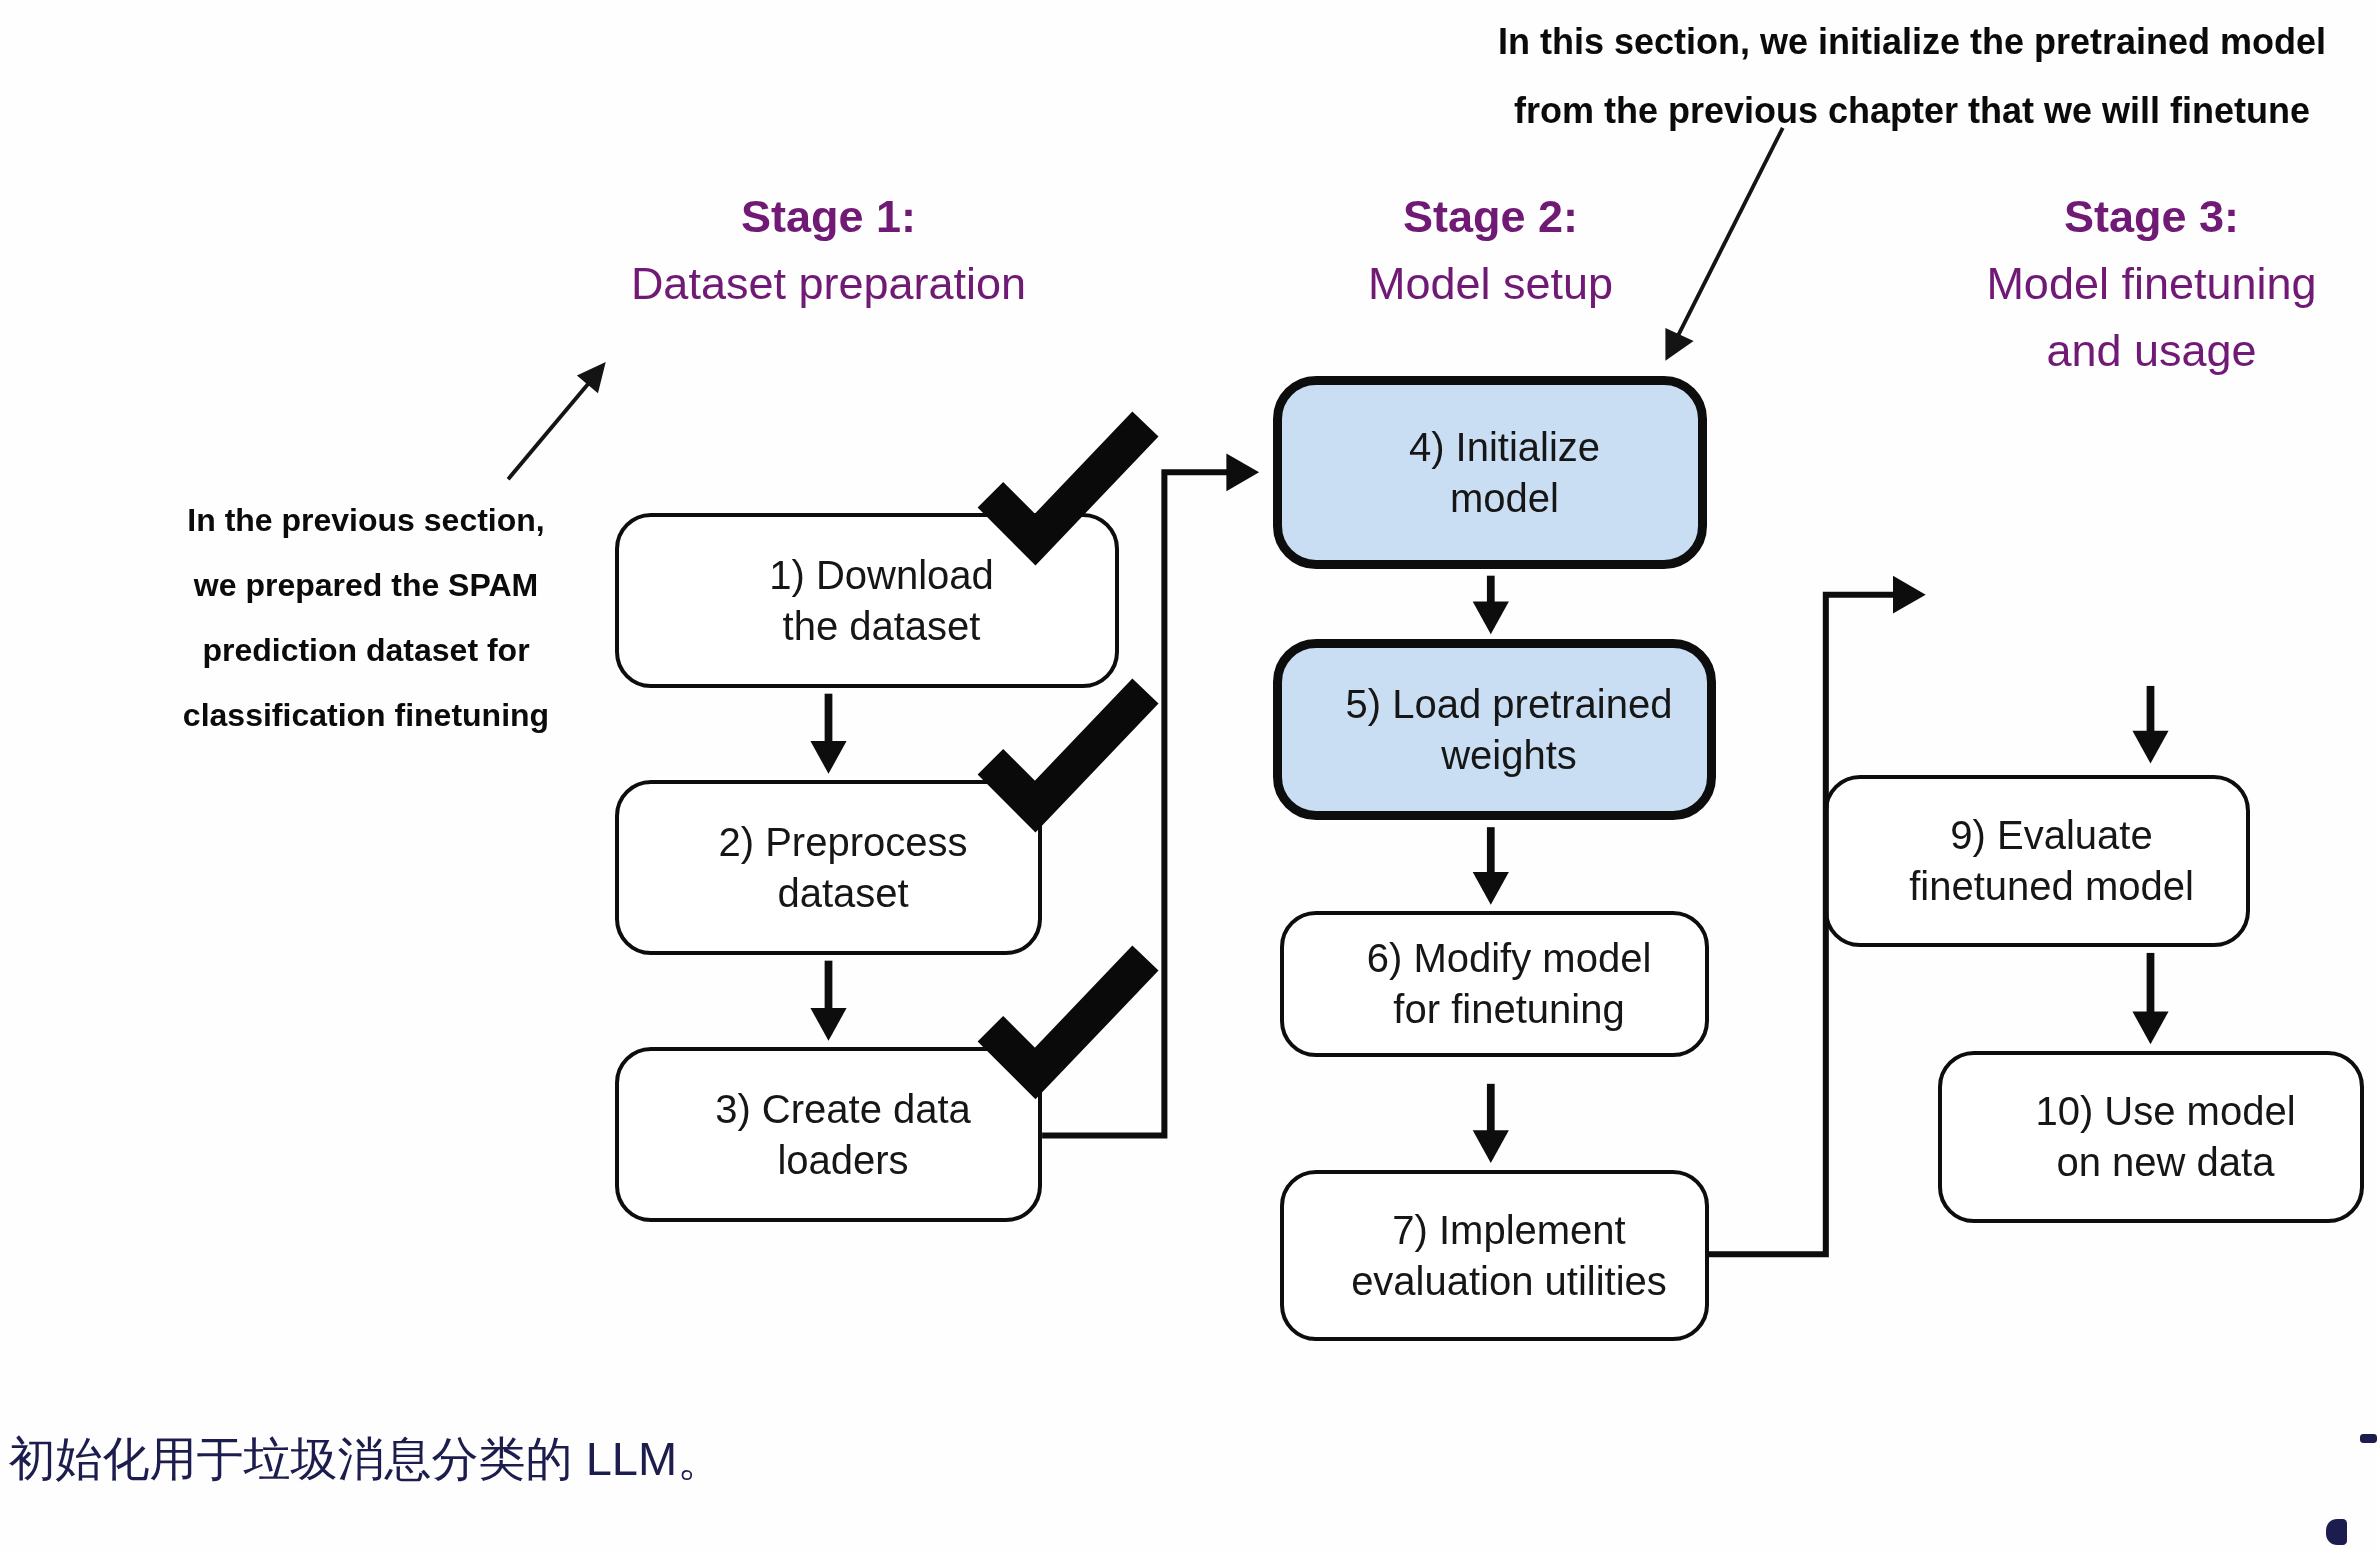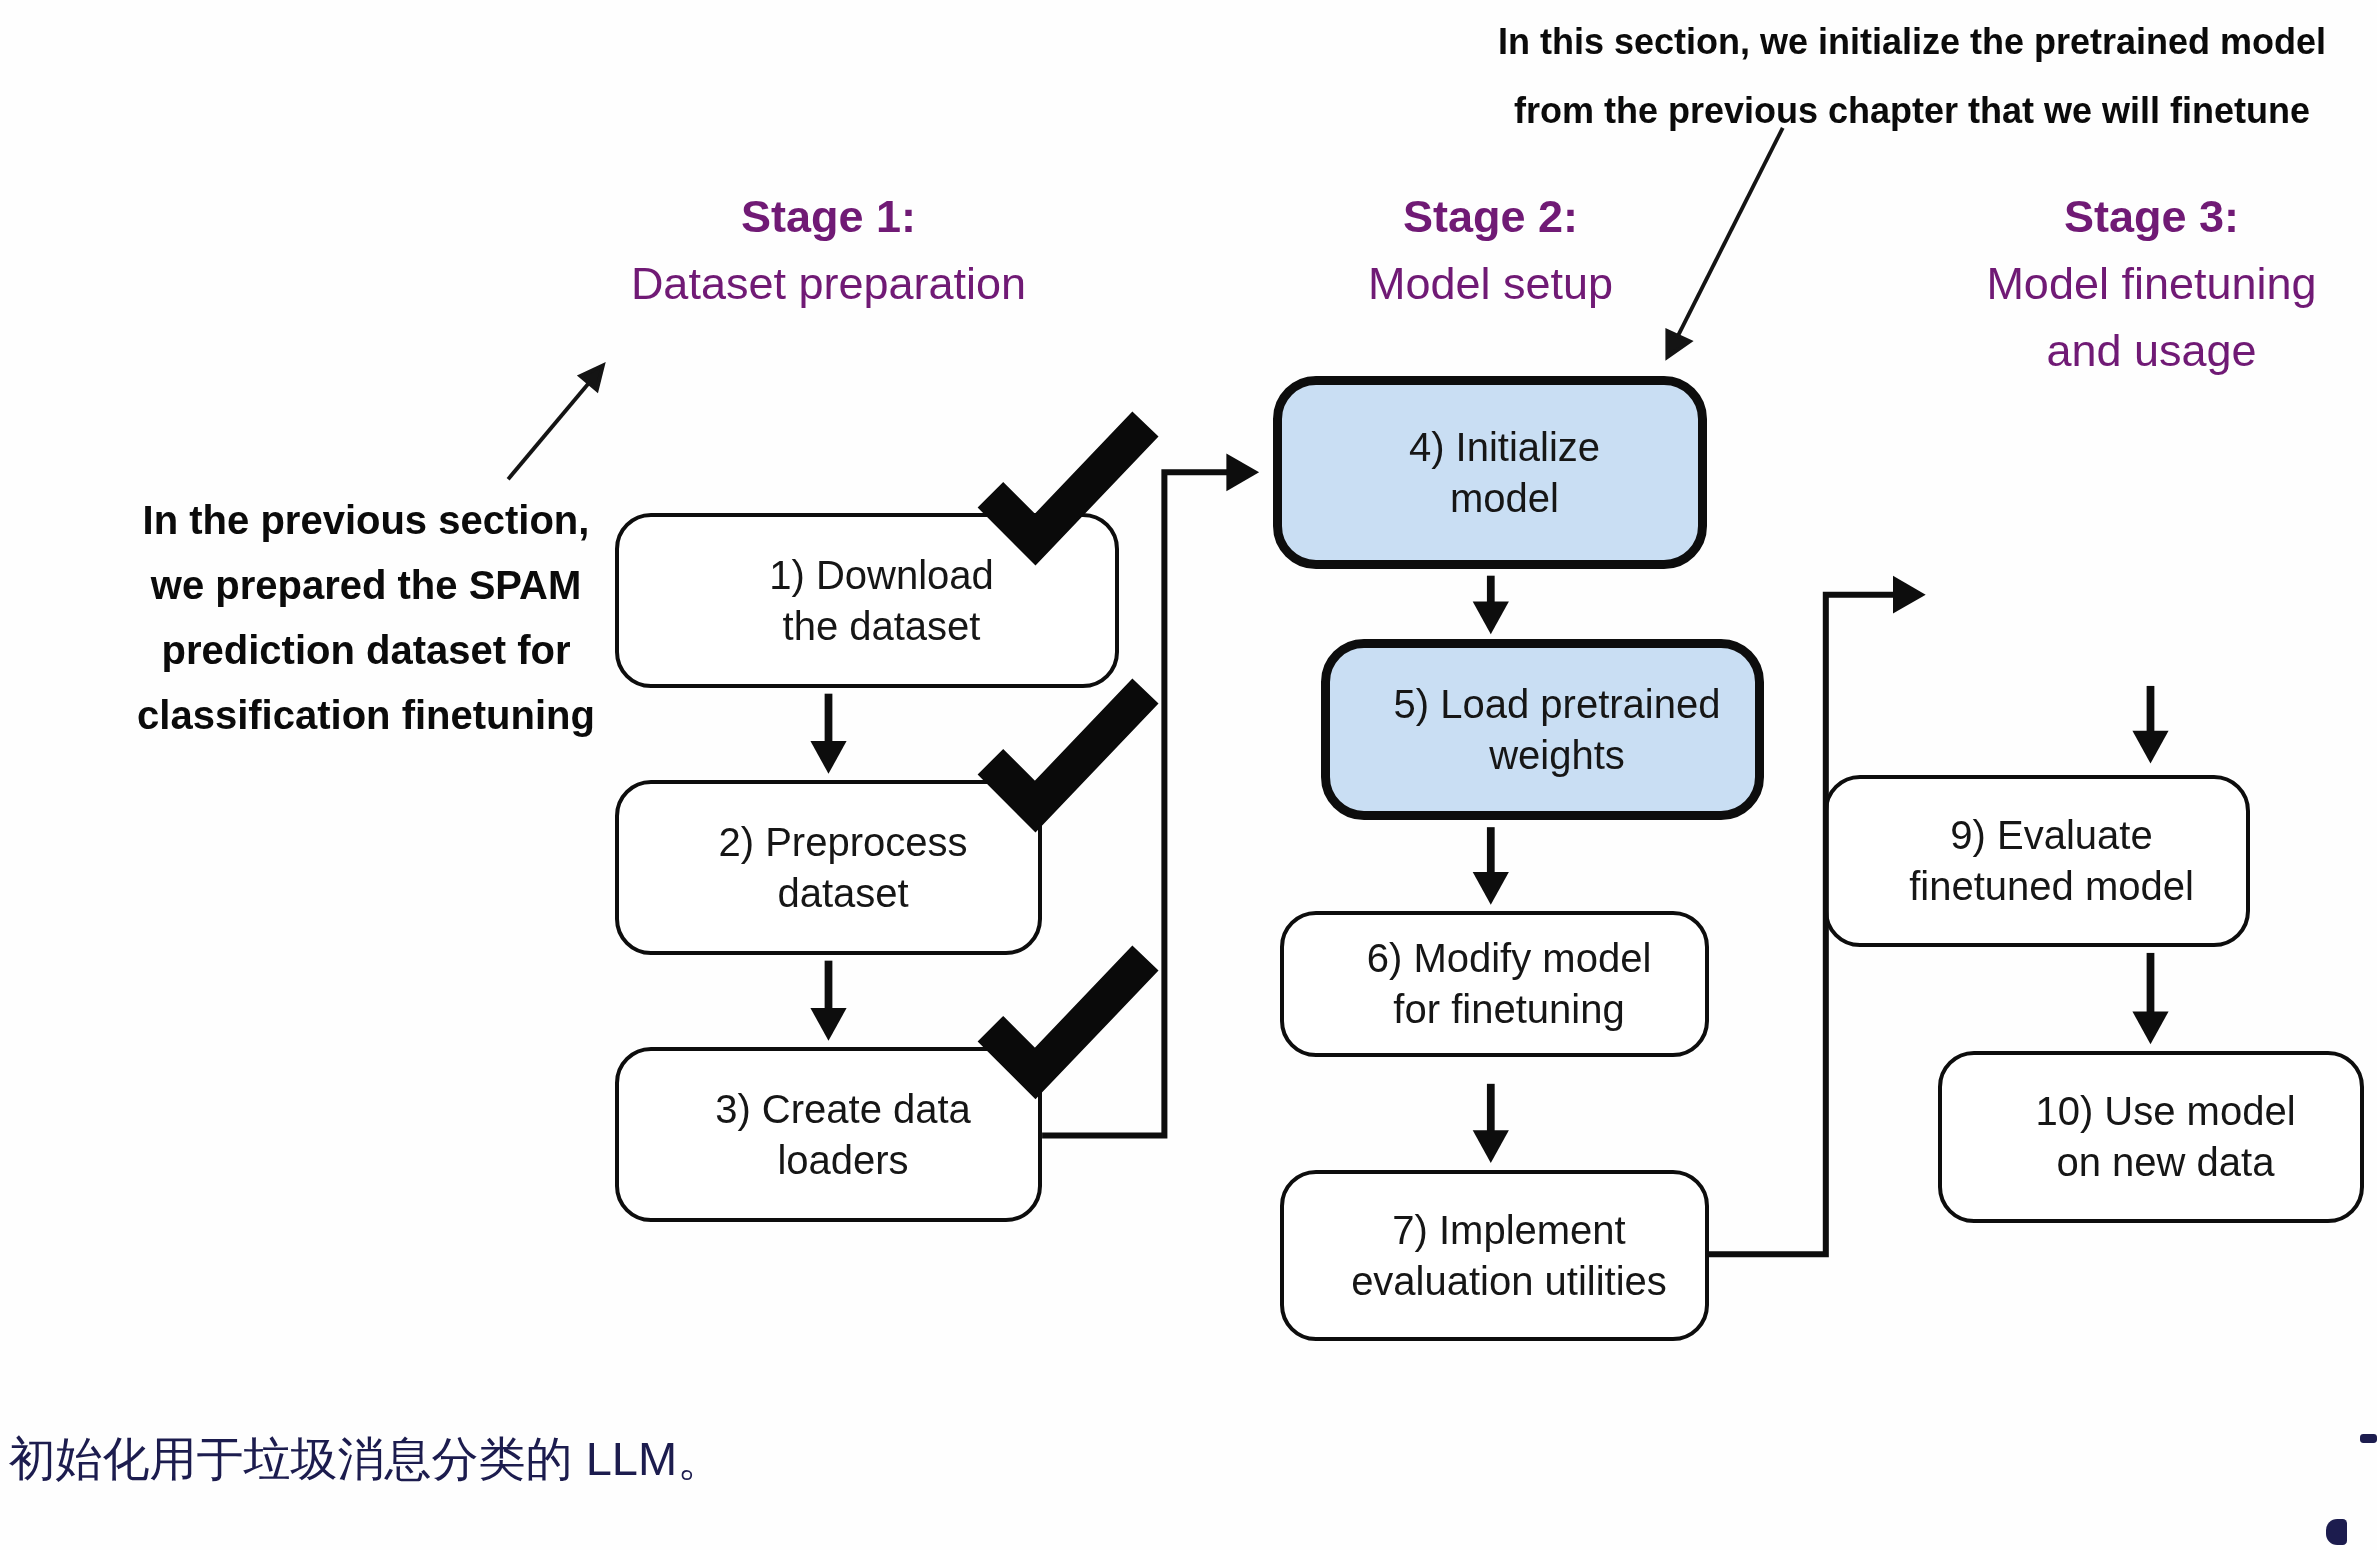--- a/index.html
+++ b/index.html
@@ -16,21 +16,21 @@
   }
   .box.hl{background:#c9def3;border-width:9.5px;border-radius:43px;}
   .box span{display:block;}
   
   .stage-header{position:absolute;width:517px;text-align:center;font-size:45px;line-height:67px;color:#701a75;z-index:2;}
   .stage-header .t{font-weight:700;display:block;}
   .stage-header .s{display:block;}
   
   .note{position:absolute;font-weight:700;color:#0b0b0b;text-align:center;z-index:2;}
   #note-top{left:1421px;top:6.9px;width:982px;font-size:36px;line-height:69px;}
-  #note-left{left:112px;top:488px;width:508px;font-size:40px;line-height:65px;}
+  #note-left{left:112px;top:488px;width:508px;font-size:32px;line-height:65px;}
   .note span{display:block;}
   
   #caption{position:absolute;left:8.6px;top:1423px;width:2362px;font-size:47px;line-height:71px;color:#1c1c4e;z-index:2;text-align:left;}
   #caption span{display:block;}
   
   #overlay{position:absolute;left:0;top:0;z-index:10;pointer-events:none;}
   
   .artifact{position:absolute;background:#1c1c4e;z-index:3;}
   #artifact-dash{left:2360px;top:1434px;width:17px;height:8.6px;border-radius:3.4px;}
   #artifact-blob{left:2326px;top:1519px;width:20.7px;height:26px;border-radius:11.2px 4.3px 4.3px 11.2px;}
@@ -76,21 +76,21 @@
   </div>
   <div class="box" style="left:615px;top:1047px;width:427px;height:175px;">
     <span>3) Create data</span>
     <span>loaders</span>
   </div>
 
   <div class="box hl" style="left:1273px;top:376px;width:434px;height:193px;">
     <span>4) Initialize</span>
     <span>model</span>
   </div>
-  <div class="box hl" style="left:1273px;top:639px;width:443px;height:181px;margin-left:48px;">
+  <div class="box hl" style="left:1273px;top:639px;width:443px;height:181px;">
     <span>5) Load pretrained</span>
     <span>weights</span>
   </div>
   <div class="box" style="left:1280px;top:911px;width:429px;height:146px;">
     <span>6) Modify model</span>
     <span>for finetuning</span>
   </div>
   <div class="box" style="left:1280px;top:1170px;width:429px;height:171px;text-align:center;">
     <span>7) Implement</span>
     <span>evaluation utilities</span>

